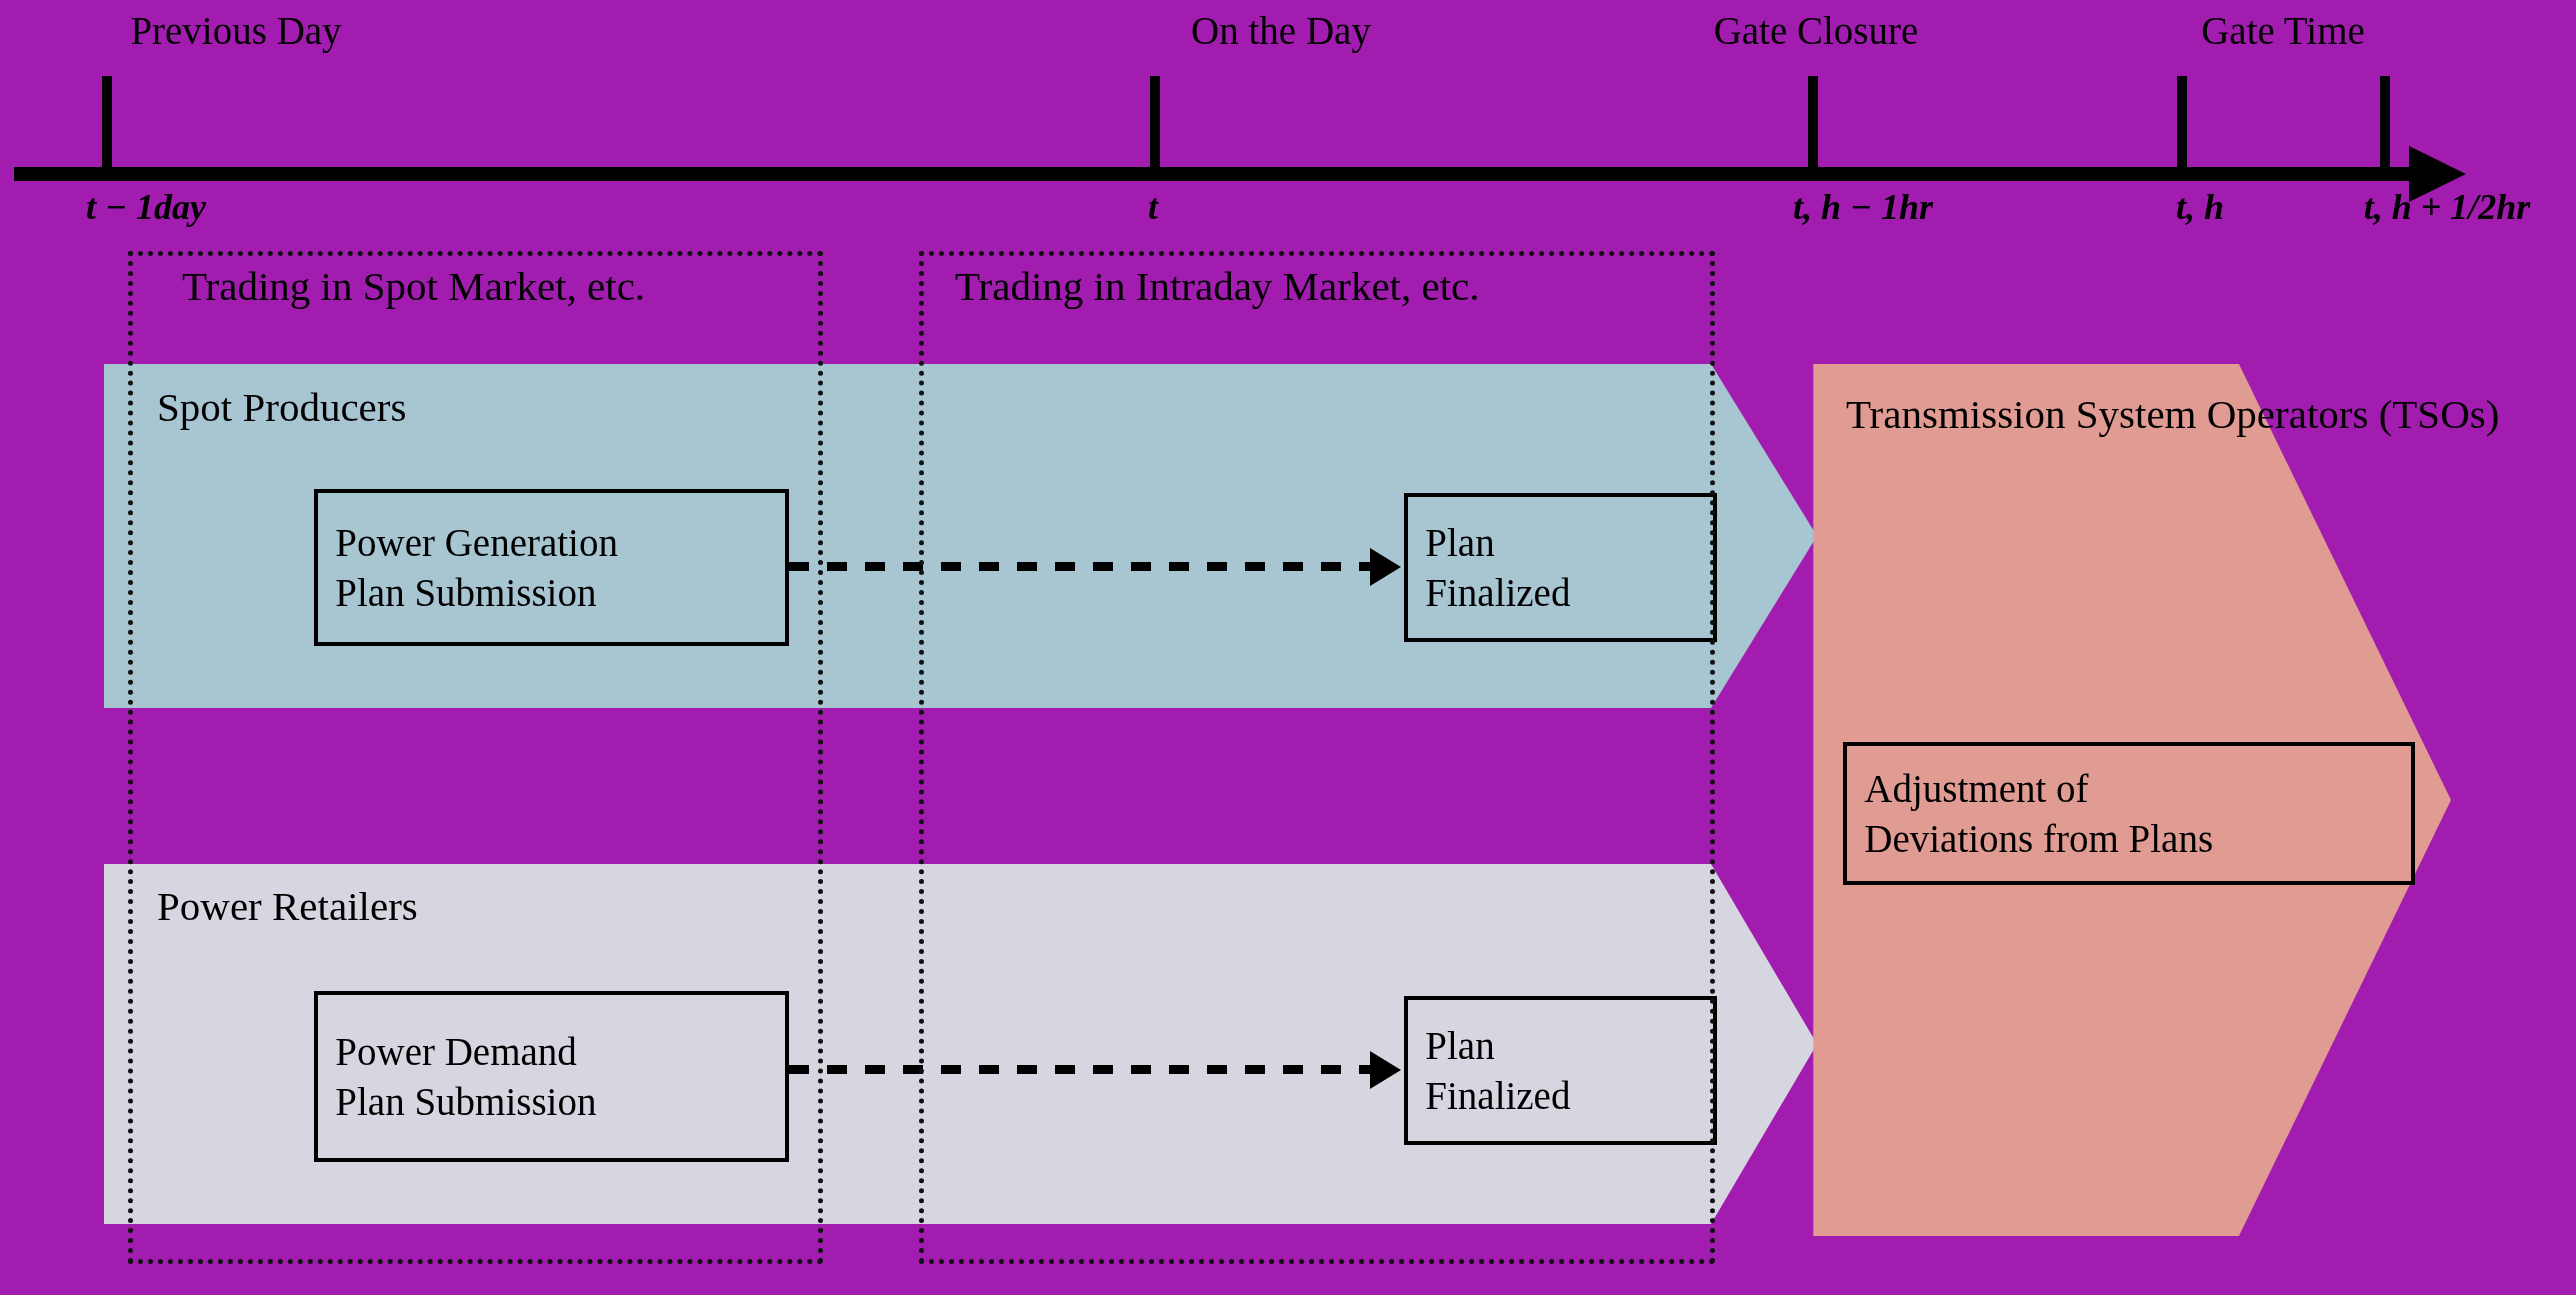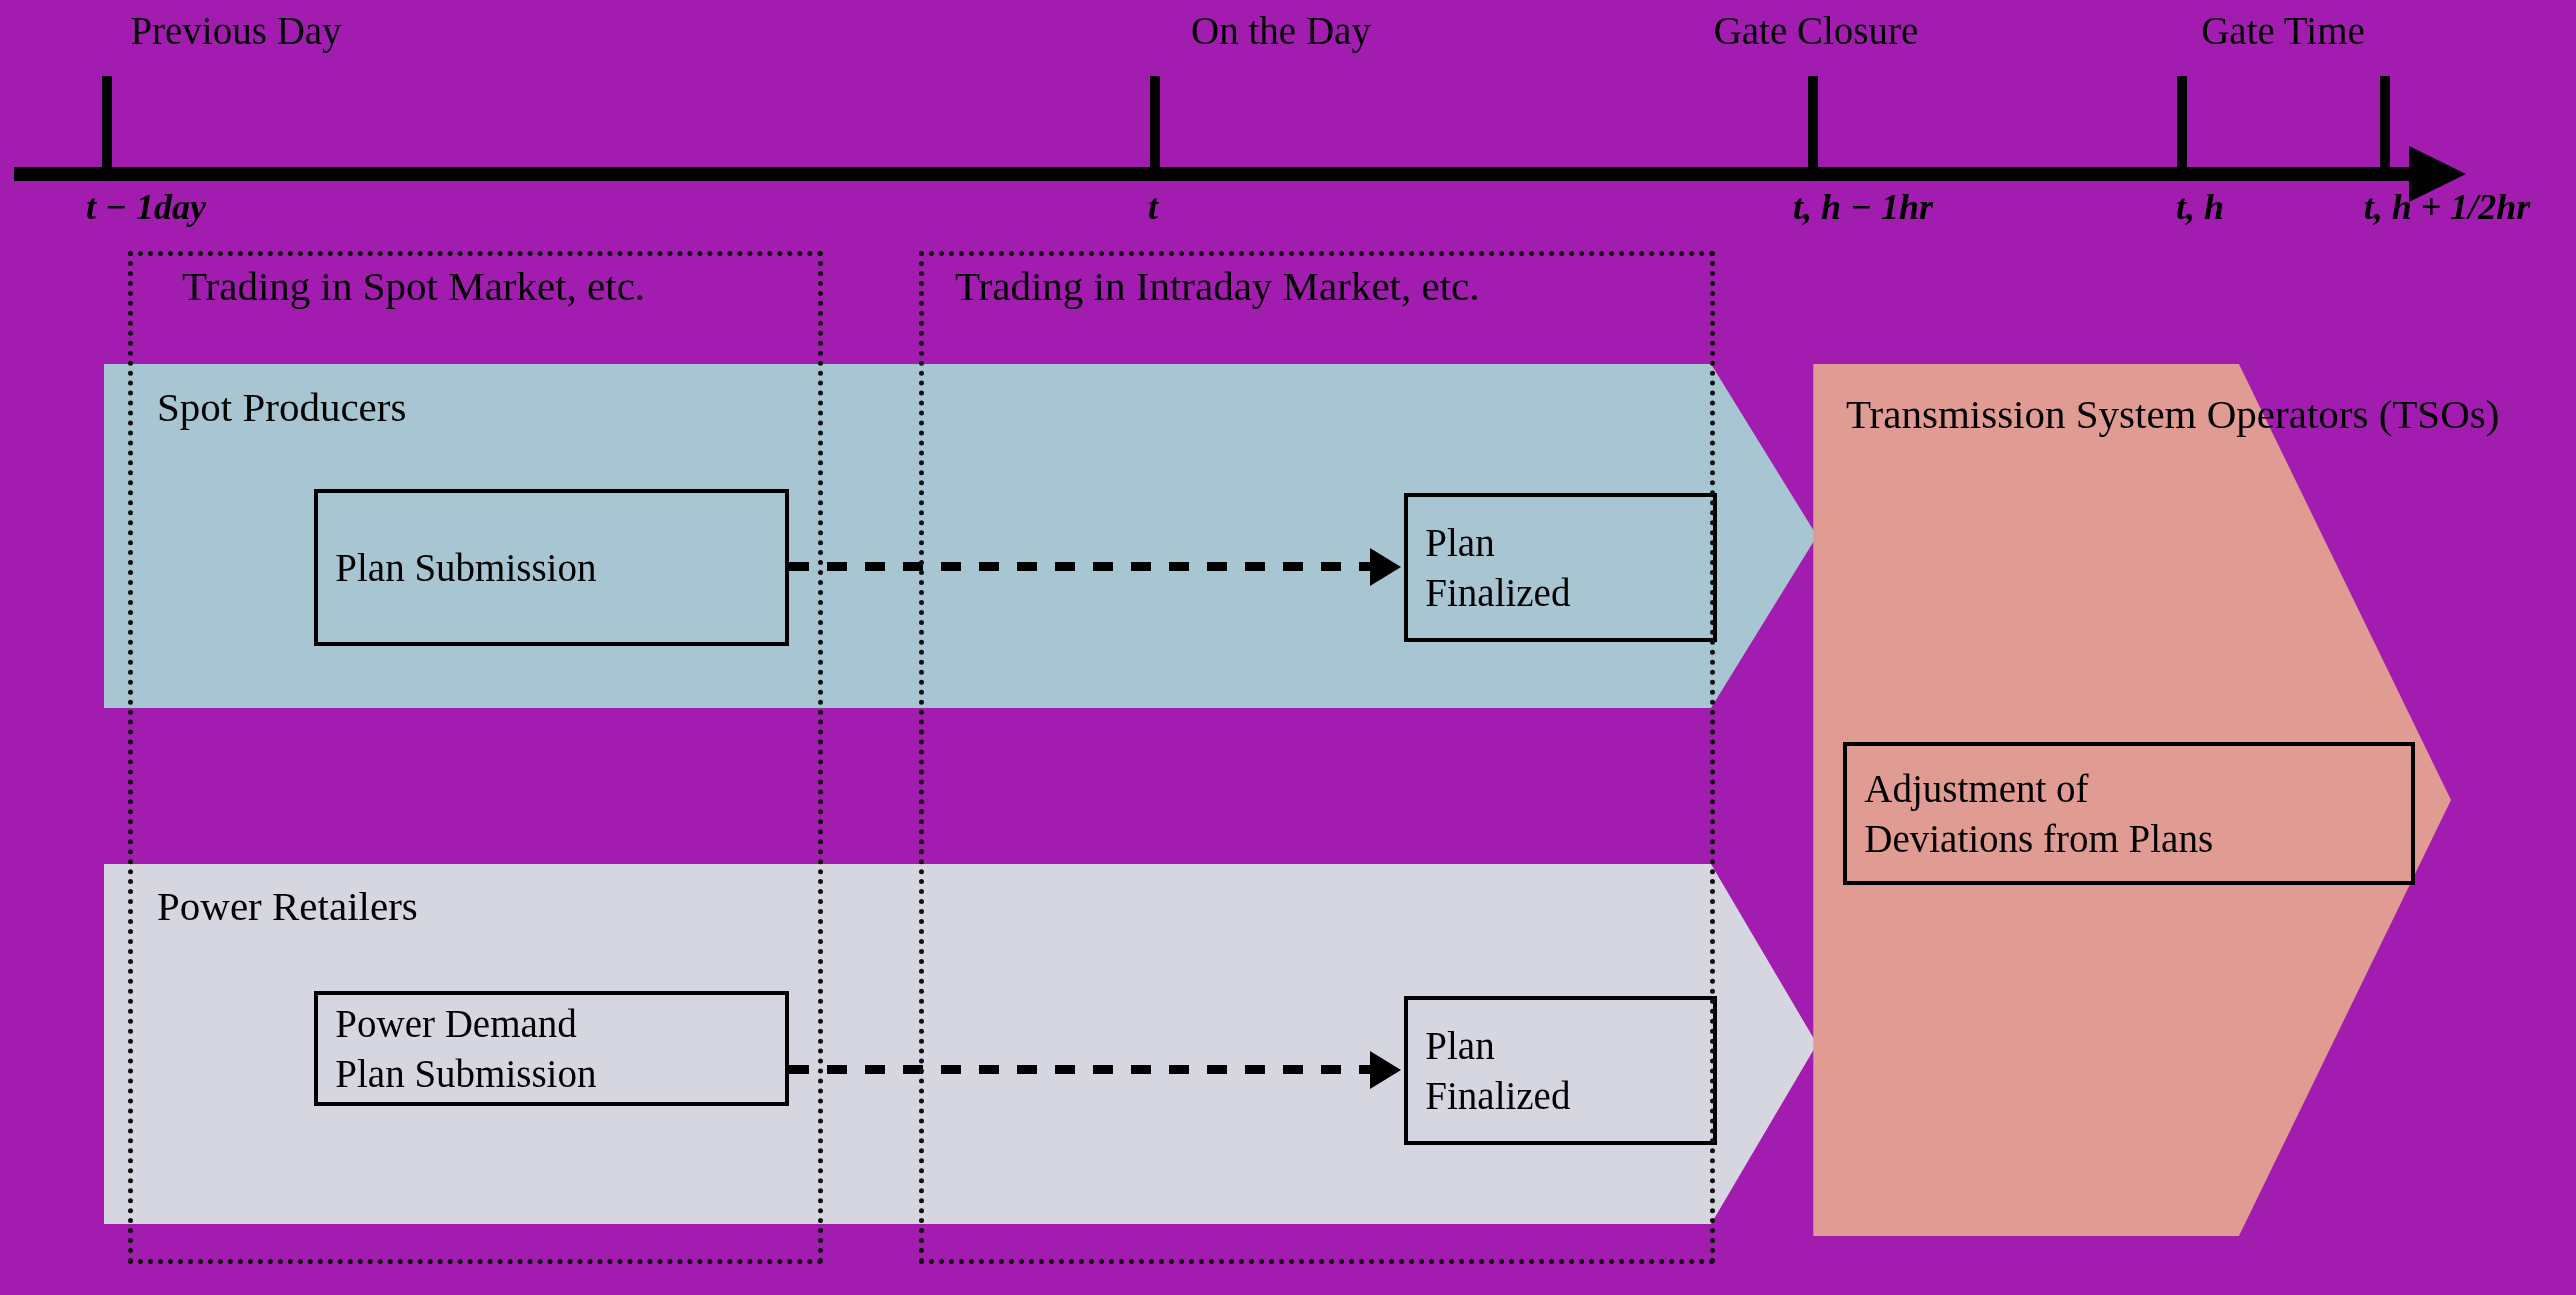--- a/index.html
+++ b/index.html
@@ -214,32 +214,33 @@
   <div class="market-panel" style="left:128px; width:695px;"></div>
   <div class="market-panel" style="left:919px; width:796px;"></div>
 
   <div class="market-label" style="left:168px;margin-left:14px;">Trading in Spot Market, etc.</div>
   <div class="market-label" style="left:955px;">Trading in Intraday Market, etc.</div>
 
   <div class="band-title" style="left:157px; top:385px;">Spot Producers</div>
   <div class="band-title" style="left:157px; top:884px;">Power Retailers</div>
 
   <div class="pbox" style="left:314px; top:489px; width:475px; height:157px;">
+    <span>Power Generation</span>
     <span>Plan Submission</span>
   </div>
 
   <div class="connector" style="left:789px; top:562px; width:581px;"></div>
   <div class="connector-head" style="left:1370px; top:548px;"></div>
 
   <div class="pbox" style="left:1404px; top:493px; width:313px; height:149px;">
     <span>Plan</span>
     <span>Finalized</span>
   </div>
 
-  <div class="pbox" style="left:314px; top:991px; width:475px; height:115px;">
+  <div class="pbox" style="left:314px; top:991px; width:475px; height:171px;">
     <span>Power Demand</span>
     <span>Plan Submission</span>
   </div>
 
   <div class="connector" style="left:789px; top:1065px; width:581px;"></div>
   <div class="connector-head" style="left:1370px; top:1051px;"></div>
 
   <div class="pbox" style="left:1404px; top:996px; width:313px; height:149px;">
     <span>Plan</span>
     <span>Finalized</span>

